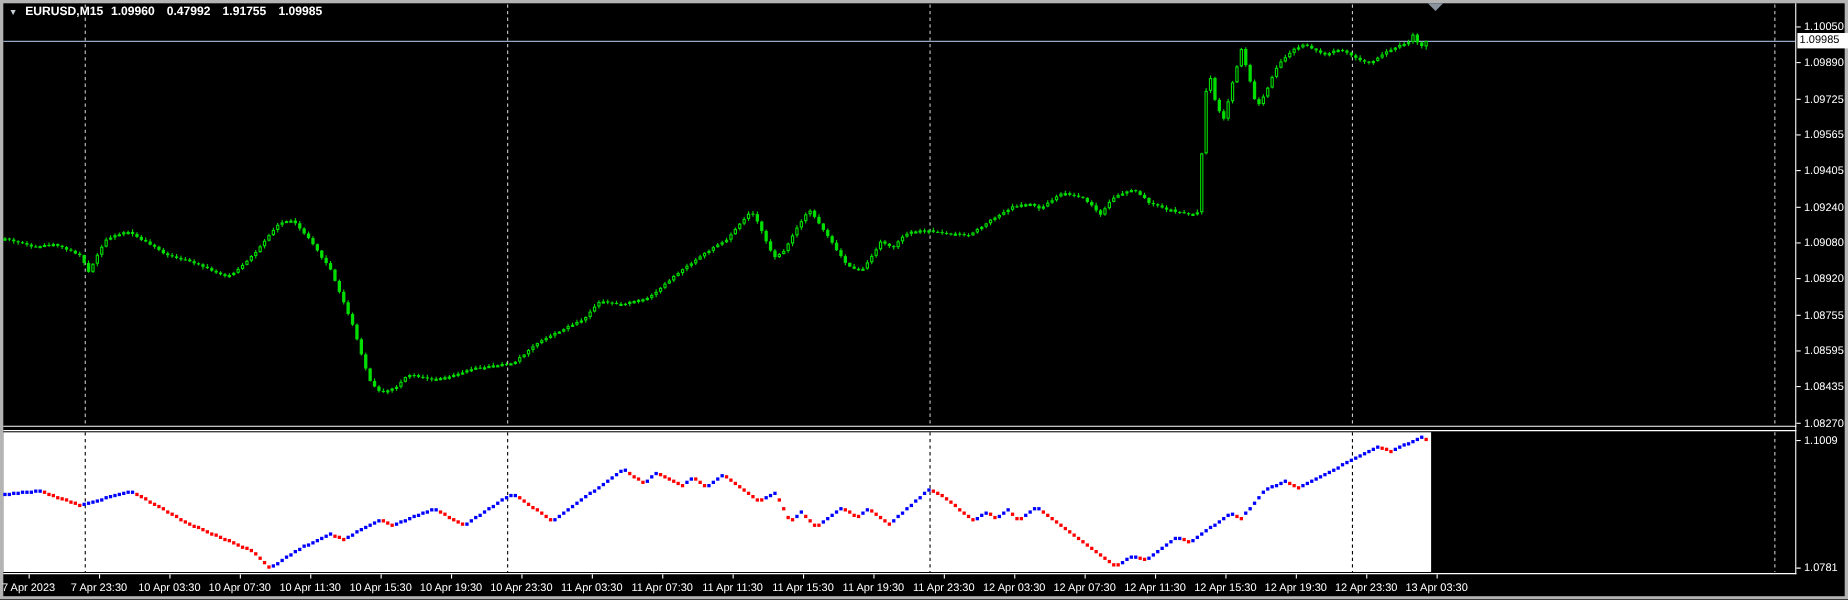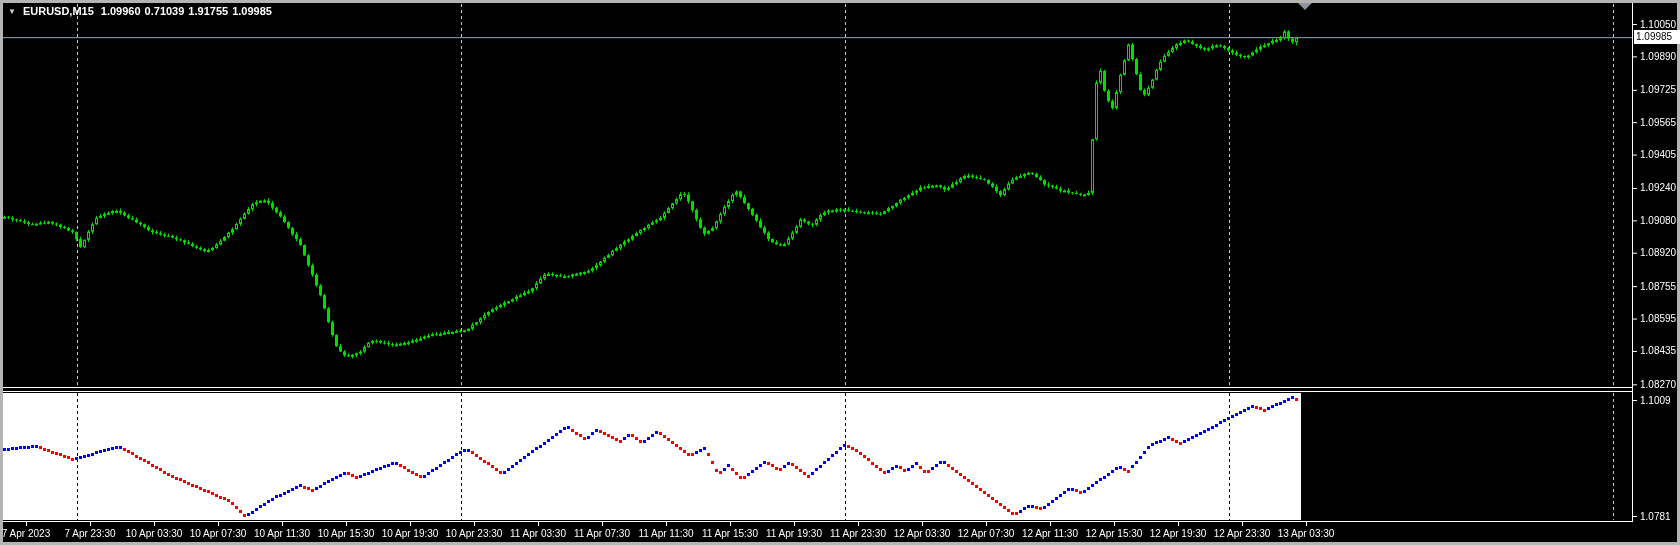--- a/index.html
+++ b/index.html
@@ -1097,22 +1097,22 @@
         <line x1="1242.5" y1="522" x2="1242.5" y2="526" stroke="#ffffff" stroke-width="1"></line>
         <text x="1242" y="537" fill="#ffffff" font-size="10px" font-family="&quot;Liberation Sans&quot;, sans-serif" text-anchor="middle">12 Apr 23:30</text>
         <line x1="1306.5" y1="522" x2="1306.5" y2="526" stroke="#ffffff" stroke-width="1"></line>
         <text x="1306" y="537" fill="#ffffff" font-size="10px" font-family="&quot;Liberation Sans&quot;, sans-serif" text-anchor="middle">13 Apr 03:30</text>
       </g>
     </svg>
 
   <div id="chart-header">
     <span class="tri">▼</span>
     <span>EURUSD,M15</span>
-    <span style="display:flex;gap:4px;text-align:right;">
+    <span style="display:flex;gap:11px;text-align:right;">
       <span class="num">1.09960</span>
-      <span class="num">0.71039</span>
+      <span class="num">0.47992</span>
       <span class="num">1.91755</span>
       <span class="num">1.09985</span>
     </span>
   </div>
 
   <div id="price-tag">1.09985</div>
 </div>
 
 </body></html>

